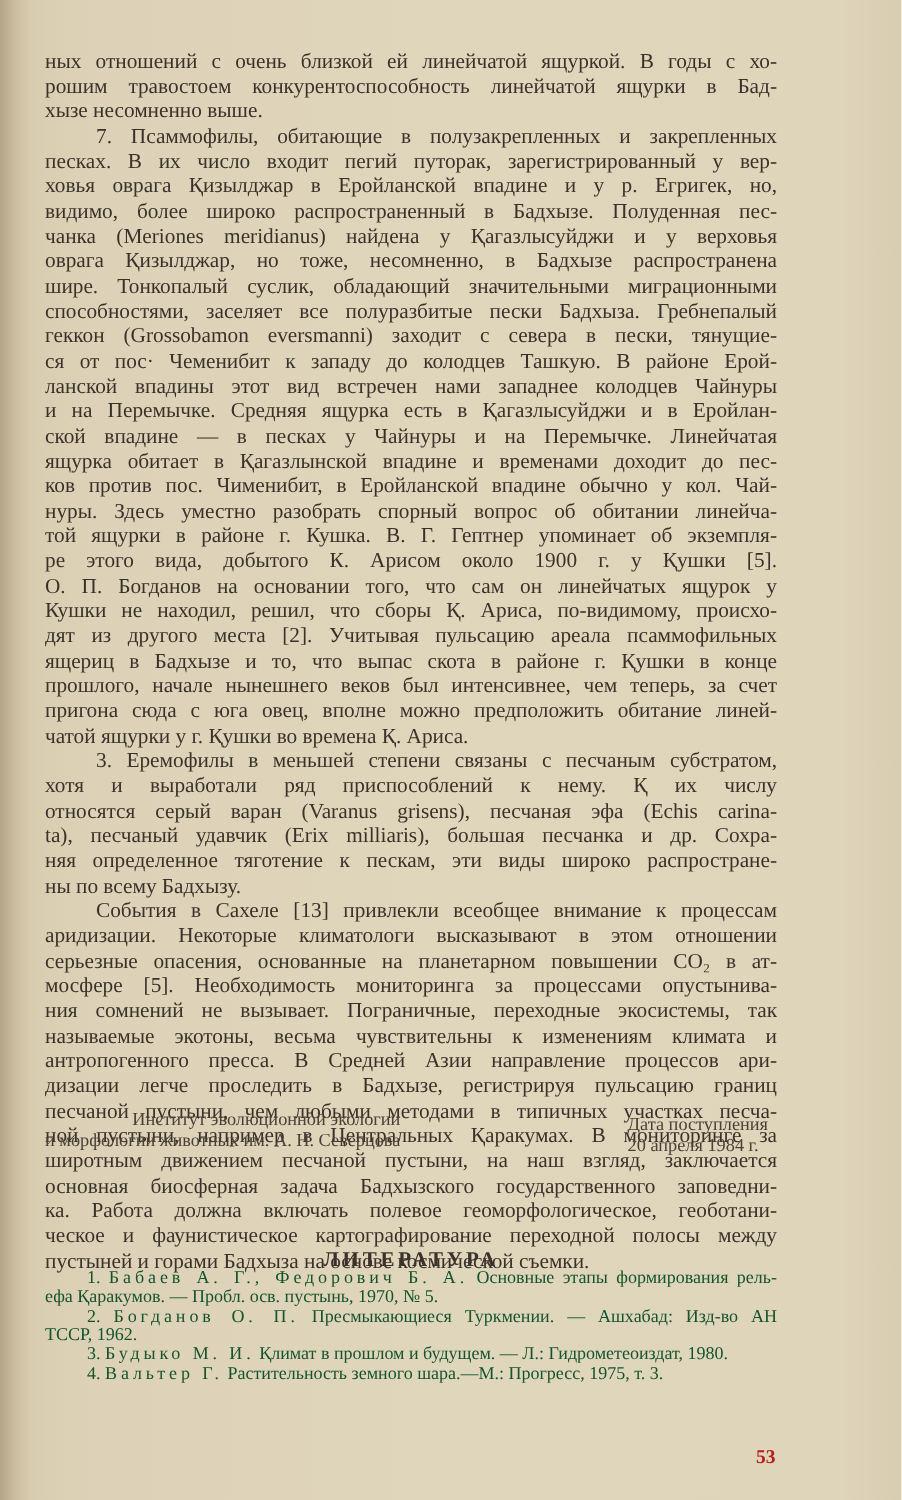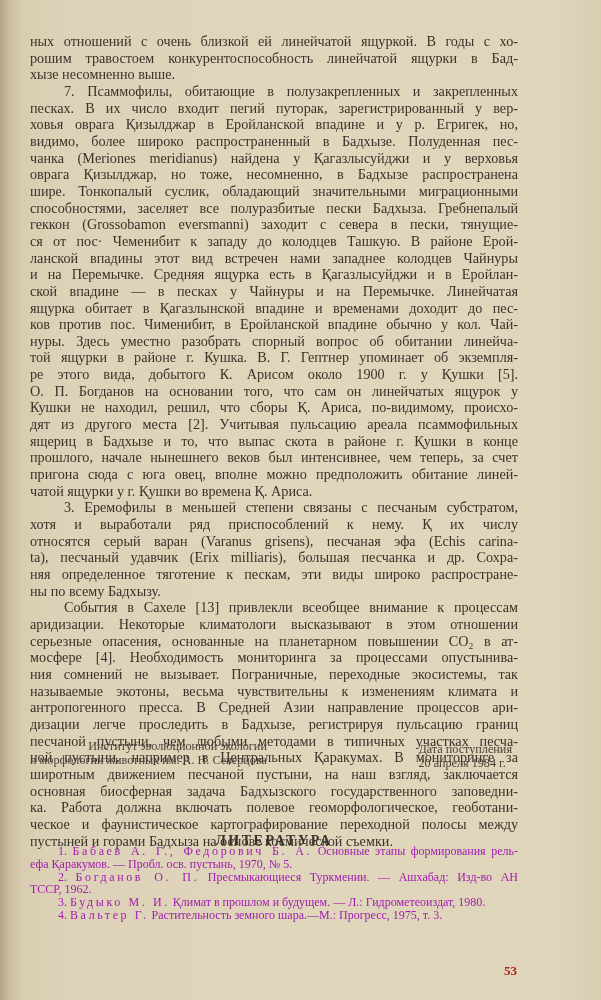--- a/index.html
+++ b/index.html
@@ -21,21 +21,21 @@
     position: absolute; left: 0; top: 706px; width: 488px;
     font-size: 12.2px; line-height: 14px; color: #4a4036;
   }
   .affil .left { position: absolute; left: 0; top: 0; }
   .affil .left .l1 { display: block; padding-left: 34px; text-align: right; }
   .affil .right { position: absolute; right: 6px; top: 3px; text-align: left; }
   .refs-title {
     position: absolute; left: 0; top: 789px; width: 488px; text-align: center;
     font-size: 14px; font-weight: bold; letter-spacing: 2.5px; color: #3b332b; margin-top: 11px;
   }
-  .refs { position: absolute; left: 0; top: 812px; width: 488px; font-size: 12px; line-height: 12.8px; color: #a21caf; }
+  .refs { position: absolute; left: 0; top: 812px; width: 488px; font-size: 12px; line-height: 12.8px; color: #14532d; }
   .ref .line { display: block; white-space: nowrap; text-align: justify; text-align-last: justify; }
   .ref .line.first { padding-left: 28px; }
   .ref .line.last { text-align-last: left; }
   .ref .author { letter-spacing: 2.6px; }
   .page-number {
     position: absolute; left: 474px; top: 930px; font-size: 13px; font-weight: bold; color: #b91c1c;
   }
 </style>
 </head>
 <body>
@@ -79,21 +79,21 @@
         <span class="line">хотя  и  выработали  ряд  приспособлений  к  нему.  Қ  их  числу</span>
         <span class="line">относятся серый варан (Varanus grisens), песчаная эфа (Echis carina-</span>
         <span class="line">ta), песчаный удавчик (Erix milliaris), большая песчанка и др. Сохра-</span>
         <span class="line">няя определенное тяготение к пескам, эти виды широко распростране-</span>
         <span class="line last">ны по всему Бадхызу.</span>
       </p>
       <p class="para">
         <span class="line" style="padding-left: 34px;">События в Сахеле [13] привлекли всеобщее внимание к процессам</span>
         <span class="line">аридизации. Некоторые климатологи высказывают в этом отношении</span>
         <span class="line">серьезные опасения, основанные на планетарном повышении CO₂ в ат-</span>
-        <span class="line">мосфере [4]. Необходимость мониторинга за процессами опустынива-</span>
+        <span class="line">мосфере [5]. Необходимость мониторинга за процессами опустынива-</span>
         <span class="line">ния сомнений не вызывает. Пограничные, переходные экосистемы, так</span>
         <span class="line">называемые экотоны, весьма чувствительны к изменениям климата  и</span>
         <span class="line">антропогенного пресса. В Средней Азии направление процессов ари-</span>
         <span class="line">дизации легче проследить в Бадхызе, регистрируя пульсацию границ</span>
         <span class="line">песчаной пустыни, чем любыми методами в типичных участках песча-</span>
         <span class="line">ной пустыни, например в Центральных Қаракумах. В мониторинге за</span>
         <span class="line">широтным движением песчаной пустыни, на наш взгляд, заключается</span>
         <span class="line">основная биосферная задача Бадхызского государственного заповедни-</span>
         <span class="line">ка. Работа должна включать полевое геоморфологическое, геоботани-</span>
         <span class="line">ческое и фаунистическое картографирование переходной полосы между</span>

